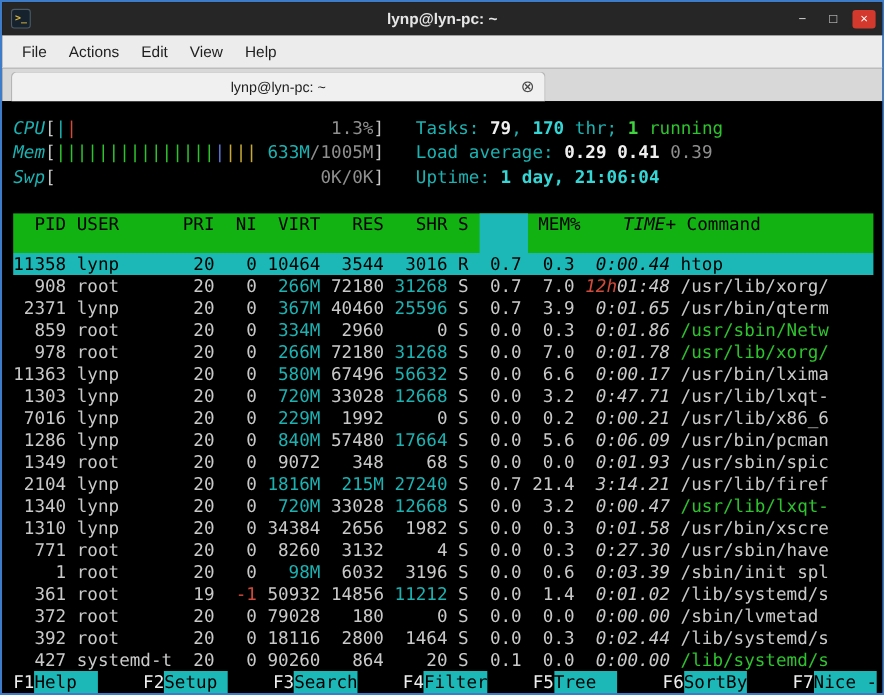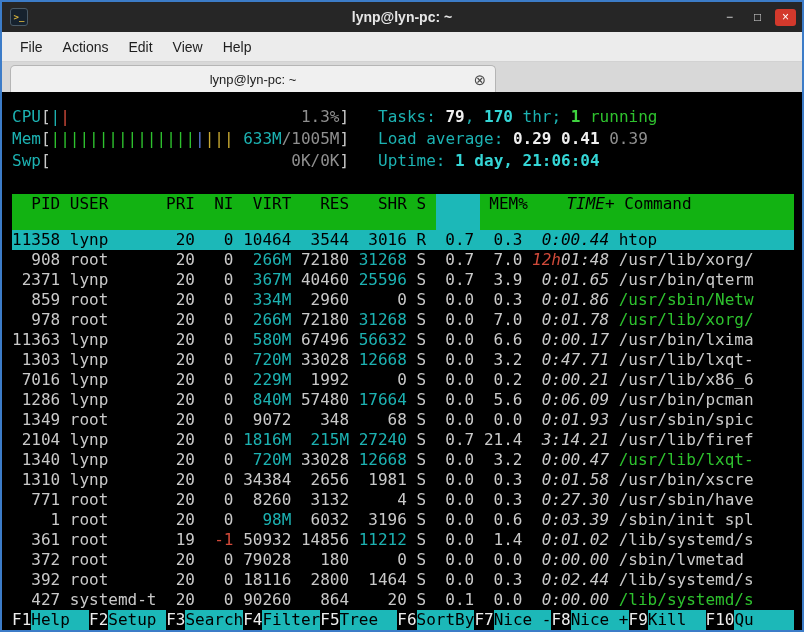--- a/index.html
+++ b/index.html
@@ -40,21 +40,21 @@
 
   
   .terminal { flex:1; background:var(--terminal-bg,#000); color:var(--terminal-fg,#c9c9c9);
               font-family:"DejaVu Sans Mono","Liberation Mono",monospace;
               font-size:16px; line-height:20px; padding:14px 8px 6px 10px;
               display:flex; flex-direction:column; overflow:hidden; }
 
   .htop-header { display:flex; margin-bottom:22px; }
   .meters { width:35ch; }
   .meter { display:flex; height:22px; line-height:22px; white-space:pre; }
-  .m-label { color:var(--cyan,#1cb2b2); width:3ch; }
+  .m-label { color:var(--cyan,#1cb2b2); width:3ch;font-style:italic; }
   .m-brk { color:var(--terminal-fg,#c9c9c9); }
   .m-body { flex:1; display:flex; justify-content:space-between; overflow:hidden; }
   .m-bars, .m-text { white-space:pre; }
   .bar-cyan { color:var(--cyan,#1cb2b2); }
   .bar-red { color:var(--red,#d24a3a); }
   .bar-green { color:var(--green,#2ec22e); }
   .bar-blue { color:var(--bar-blue,#5a77d6); }
   .bar-yellow { color:var(--bar-yellow,#c8aa32); }
 
   .info { margin-left:3ch; }
@@ -82,21 +82,21 @@
   .c-s    { width:1ch; text-align:center; }
   .c-cpu  { width:4ch; text-align:right; }
   .c-mem  { width:4ch; text-align:right; }
   .c-time { width:8ch; text-align:right;font-style:italic; }
   .c-cmd  { flex:1; }
 
   .proc-row { display:flex; height:20px; }
   .proc-row.selected { background:var(--selected-bg,#1cb8b8); }
   .proc-row.selected .cell, .proc-row.selected .cell span { color:#000 !important; font-weight:normal; }
 
-  .fnbar { margin-top:auto; display:flex; height:20px; line-height:20px; }
+  .fnbar { margin-top:auto; display:flex; height:20px; line-height:20px;gap:41px; }
   .fn-item { display:flex; }
   .fn-item:last-child { flex:1; }
   .fn-item:last-child .fn-label { flex:1; }
   .fn-key { color:#ededed; white-space:pre; }
   .fn-label { background:var(--selected-bg,#1cb8b8); color:#000; white-space:pre; }
 </style>
 </head>
 <body>
 
 <div class="window">
@@ -325,21 +325,21 @@
             <span class="cell c-time">0:00.47</span>
             <span class="cell c-cmd t-green">/usr/lib/lxqt-</span>
           </div>
           <div class="proc-row">
             <span class="cell c-pid">1310</span>
             <span class="cell c-user">lynp</span>
             <span class="cell c-pri">20</span>
             <span class="cell c-ni">0</span>
             <span class="cell c-virt">34384</span>
             <span class="cell c-res">2656</span>
-            <span class="cell c-shr">1981</span>
+            <span class="cell c-shr">1982</span>
             <span class="cell c-s">S</span>
             <span class="cell c-cpu">0.0</span>
             <span class="cell c-mem">0.3</span>
             <span class="cell c-time">0:01.58</span>
             <span class="cell c-cmd">/usr/bin/xscre</span>
           </div>
           <div class="proc-row">
             <span class="cell c-pid">771</span>
             <span class="cell c-user">root</span>
             <span class="cell c-pri">20</span>

